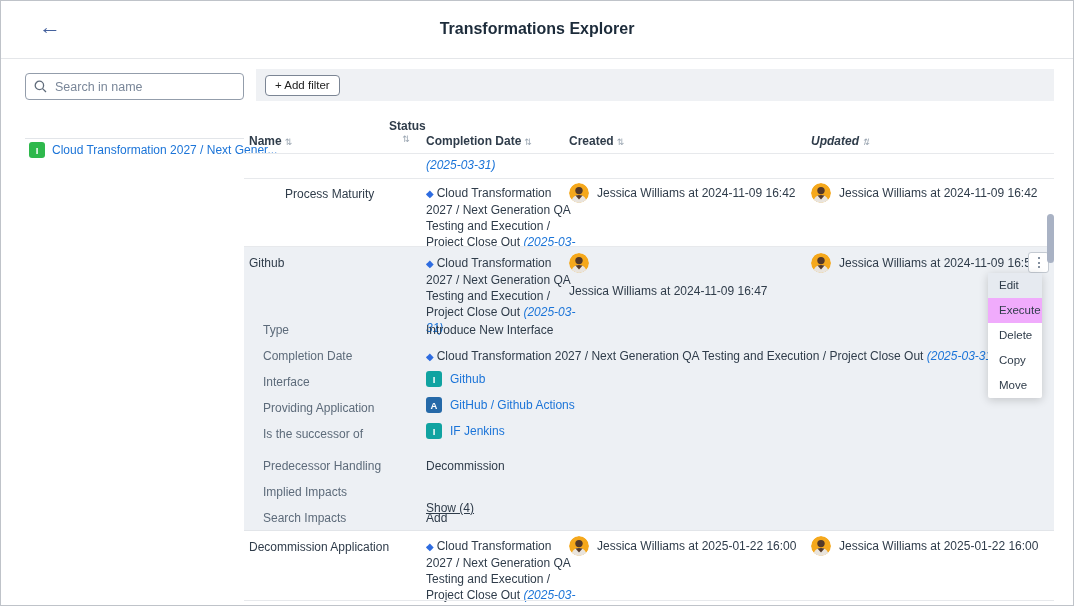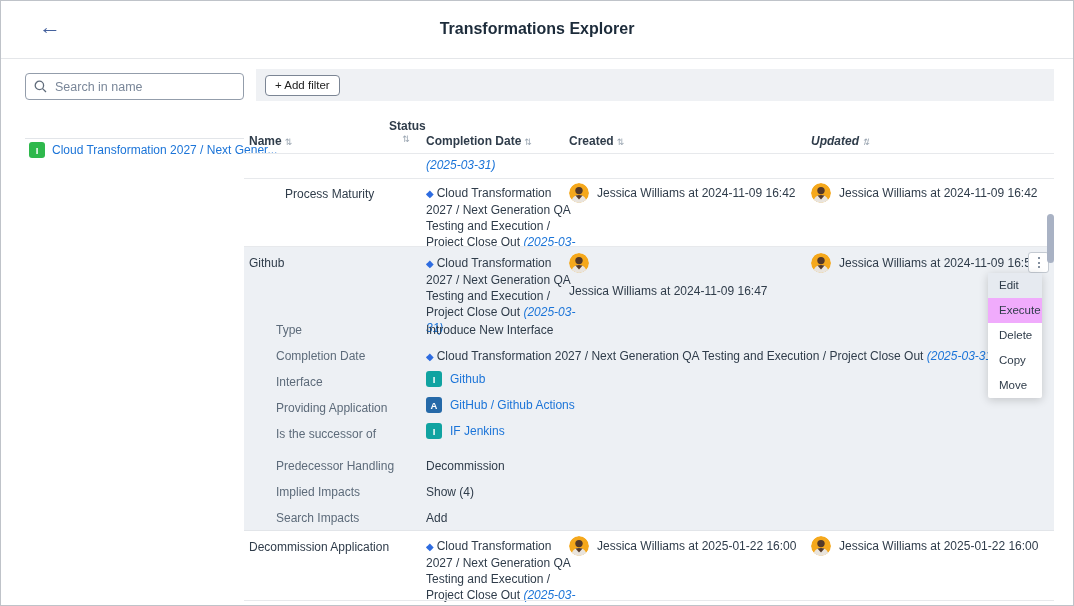--- a/index.html
+++ b/index.html
@@ -53,21 +53,21 @@
   .diamond{color:#2e6ce0;font-size:10px;margin-right:3px;}
   .cdate{color:#1b74d8;font-style:italic;}
   .usercell{position:absolute;display:flex;align-items:flex-start;gap:8px;font-size:12px;color:#2f3c4a;text-align:center;}
   .usercell .utext{margin-top:3px;white-space:nowrap;}
   .avatar{width:20px;height:20px;border-radius:50%;flex:none;}
 
   
   .row-expanded{position:absolute;left:243px;top:246px;width:810px;height:284px;
                 background:#edf0f4;border-bottom:1px solid #e2e5e9;box-sizing:border-box;}
   .rel{position:absolute;}
-  .dlabel{position:absolute;left:32px;font-size:12px;color:#5d6b7a;white-space:nowrap;}
+  .dlabel{position:absolute;left:19px;font-size:12px;color:#5d6b7a;white-space:nowrap;}
   .dvalue{position:absolute;left:182px;font-size:12px;color:#2f3c4a;white-space:nowrap;}
   .dflex{display:flex;align-items:center;gap:8px;}
 
   
   .kebab{position:absolute;left:784px;top:5px;width:19px;height:19px;background:#fff;
          border:1px solid #c4cad2;border-radius:3px;display:flex;flex-direction:column;
          align-items:center;justify-content:center;cursor:pointer;}
   .kebab i{width:2px;height:2px;border-radius:50%;background:#5b6b7f;display:block;margin:1.3px 0;}
 
   
@@ -208,21 +208,21 @@
     <span class="dlabel" style="top:180px;">Is the successor of</span>
     <div class="dvalue dflex" style="top:176px;">
       <span class="badge bg-teal">I</span>
       <a class="link">IF Jenkins</a>
     </div>
 
     <span class="dlabel" style="top:212px;">Predecessor Handling</span>
     <span class="dvalue" style="top:212px;">Decommission</span>
 
     <span class="dlabel" style="top:238px;">Implied Impacts</span>
-    <a class="dvalue link" style="top:238px;">Show (4)</a>
+    <a class="dvalue link" style="top:254px;text-decoration:underline;">Show (4)</a>
 
     <span class="dlabel" style="top:264px;">Search Impacts</span>
     <a class="dvalue link" style="top:264px;">Add</a>
   </div>
 
   <div>
     <span class="cell-name" style="left:248px;top:539px;">Decommission Application</span>
     <div class="ccell" style="left:425px;top:537px;">
       <span class="diamond">◆</span><span>Cloud Transformation 2027 / Next Generation QA Testing and Execution / Project Close Out</span> <span class="cdate">(2025-03-31)</span>
     </div>

